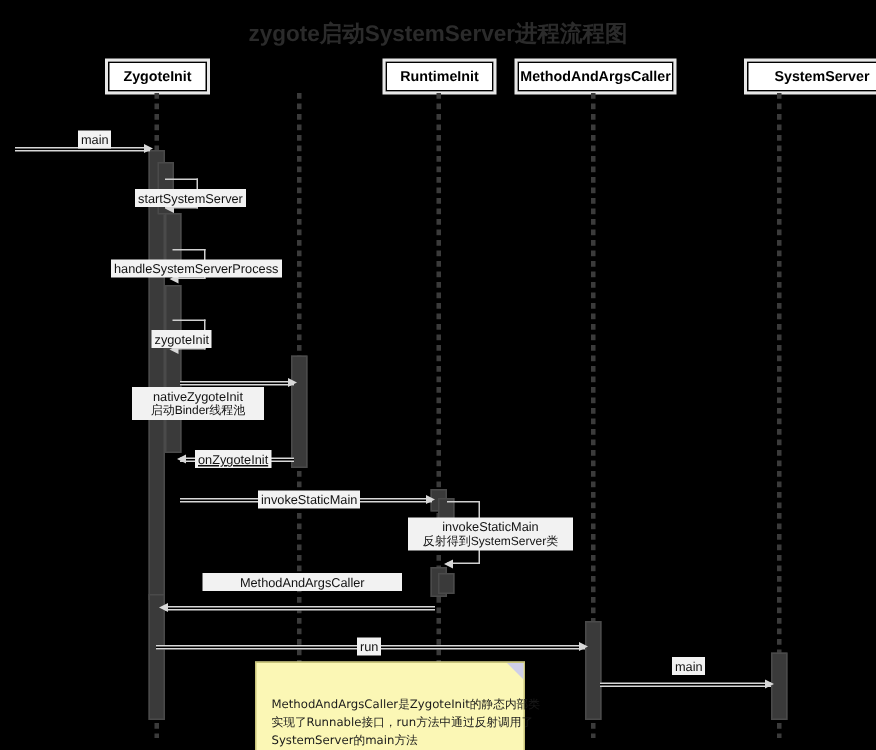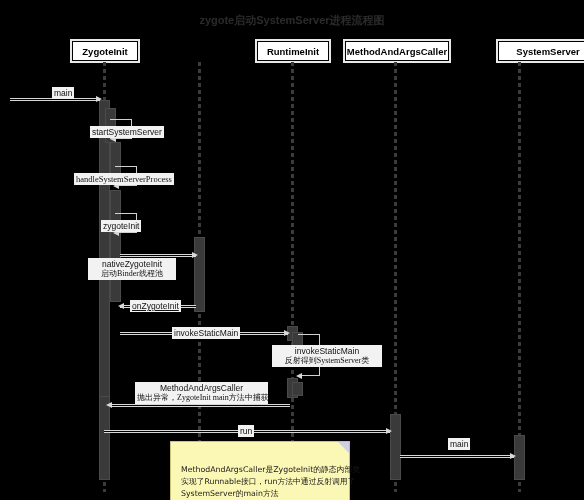--- a/index.html
+++ b/index.html
@@ -21,21 +21,21 @@
     background: #000000;
   }
 
   
   .diagram-title {
     position: absolute;
     left: 0;
     top: 13px;
     width: 584px;
     text-align: center;
-    font-size: 11px;
+    font-size: 15px;
     font-weight: bold;
     color: #2b2b2b;
     letter-spacing: 0px;
     white-space: nowrap;
   }
 
   
   .participant {
     position: absolute;
     top: 41px;
@@ -108,21 +108,21 @@
     color: #111111;
     font-size: 8.5px;
     line-height: 10px;
     padding: 1px 2px;
     text-align: center;
     white-space: nowrap;
     box-sizing: border-box;
   }
   .msg-label .cn {
     display: block;
-    font-family: Liberation Serif, serif;
+    font-family: Liberation Sans, sans-serif;
     font-size: 8px;
     line-height: 10px;
   }
 
   
   .note {
     position: absolute;
     background: #fbf7b5;
     border: 1px solid #c8c47a;
     box-sizing: border-box;
@@ -183,21 +183,21 @@
   <div class="msg-line" style="left:10px; top:98px; width:90px;"></div>
   <div class="arrowhead right" style="left:96px; top:96px;"></div>
   <div class="msg-label" style="left:52px; top:87px;">main</div>
 
   <div class="selfcall" style="left:110px; top:119px; width:22px; height:20px;"></div>
   <div class="arrowhead left" style="left:110px; top:136px;"></div>
   <div class="msg-label" style="left:90px; top:126px;">startSystemServer</div>
 
   <div class="selfcall" style="left:115px; top:166px; width:22px; height:20px;"></div>
   <div class="arrowhead left" style="left:113px; top:183px;"></div>
-  <div class="msg-label" style="left:74px; top:173px;font-family:Liberation Serif, serif;">handleSystemServerProcess</div>
+  <div class="msg-label" style="left:74px; top:173px;">handleSystemServerProcess</div>
 
   <div class="selfcall" style="left:115px; top:213px; width:22px; height:20px;"></div>
   <div class="arrowhead left" style="left:113px; top:230px;"></div>
   <div class="msg-label" style="left:101px; top:220px;">zygoteInit</div>
 
   <div class="msg-line" style="left:120px; top:254px; width:76px;"></div>
   <div class="arrowhead right" style="left:192px; top:252px;"></div>
   <div class="msg-label" style="left:88px; top:258px; width:88px;">
     <span>nativeZygoteInit</span>
     <span class="cn">启动Binder线程池</span>
@@ -215,21 +215,20 @@
   <div class="arrowhead left" style="left:296px; top:373px;"></div>
   <div class="msg-label" style="left:272px; top:345px; width:110px;">
     <span>invokeStaticMain</span>
     <span class="cn">反射得到SystemServer类</span>
   </div>
 
   <div class="msg-line" style="left:110px; top:404px; width:180px;"></div>
   <div class="arrowhead left" style="left:106px; top:402px;"></div>
   <div class="msg-label" style="left:135px; top:382px; width:133px;">
     <span>MethodAndArgsCaller</span>
-    <span class="cn">抛出异常，ZygoteInit main方法中捕获</span>
   </div>
 
   <div class="msg-line" style="left:104px; top:430px; width:286px;"></div>
   <div class="arrowhead right" style="left:386px; top:428px;"></div>
   <div class="msg-label" style="left:238px; top:413px;margin-top:12px;">run</div>
 
   <div class="msg-line" style="left:400px; top:455px; width:114px;"></div>
   <div class="arrowhead right" style="left:510px; top:453px;"></div>
   <div class="msg-label" style="left:448px; top:438px;">main</div>
 

